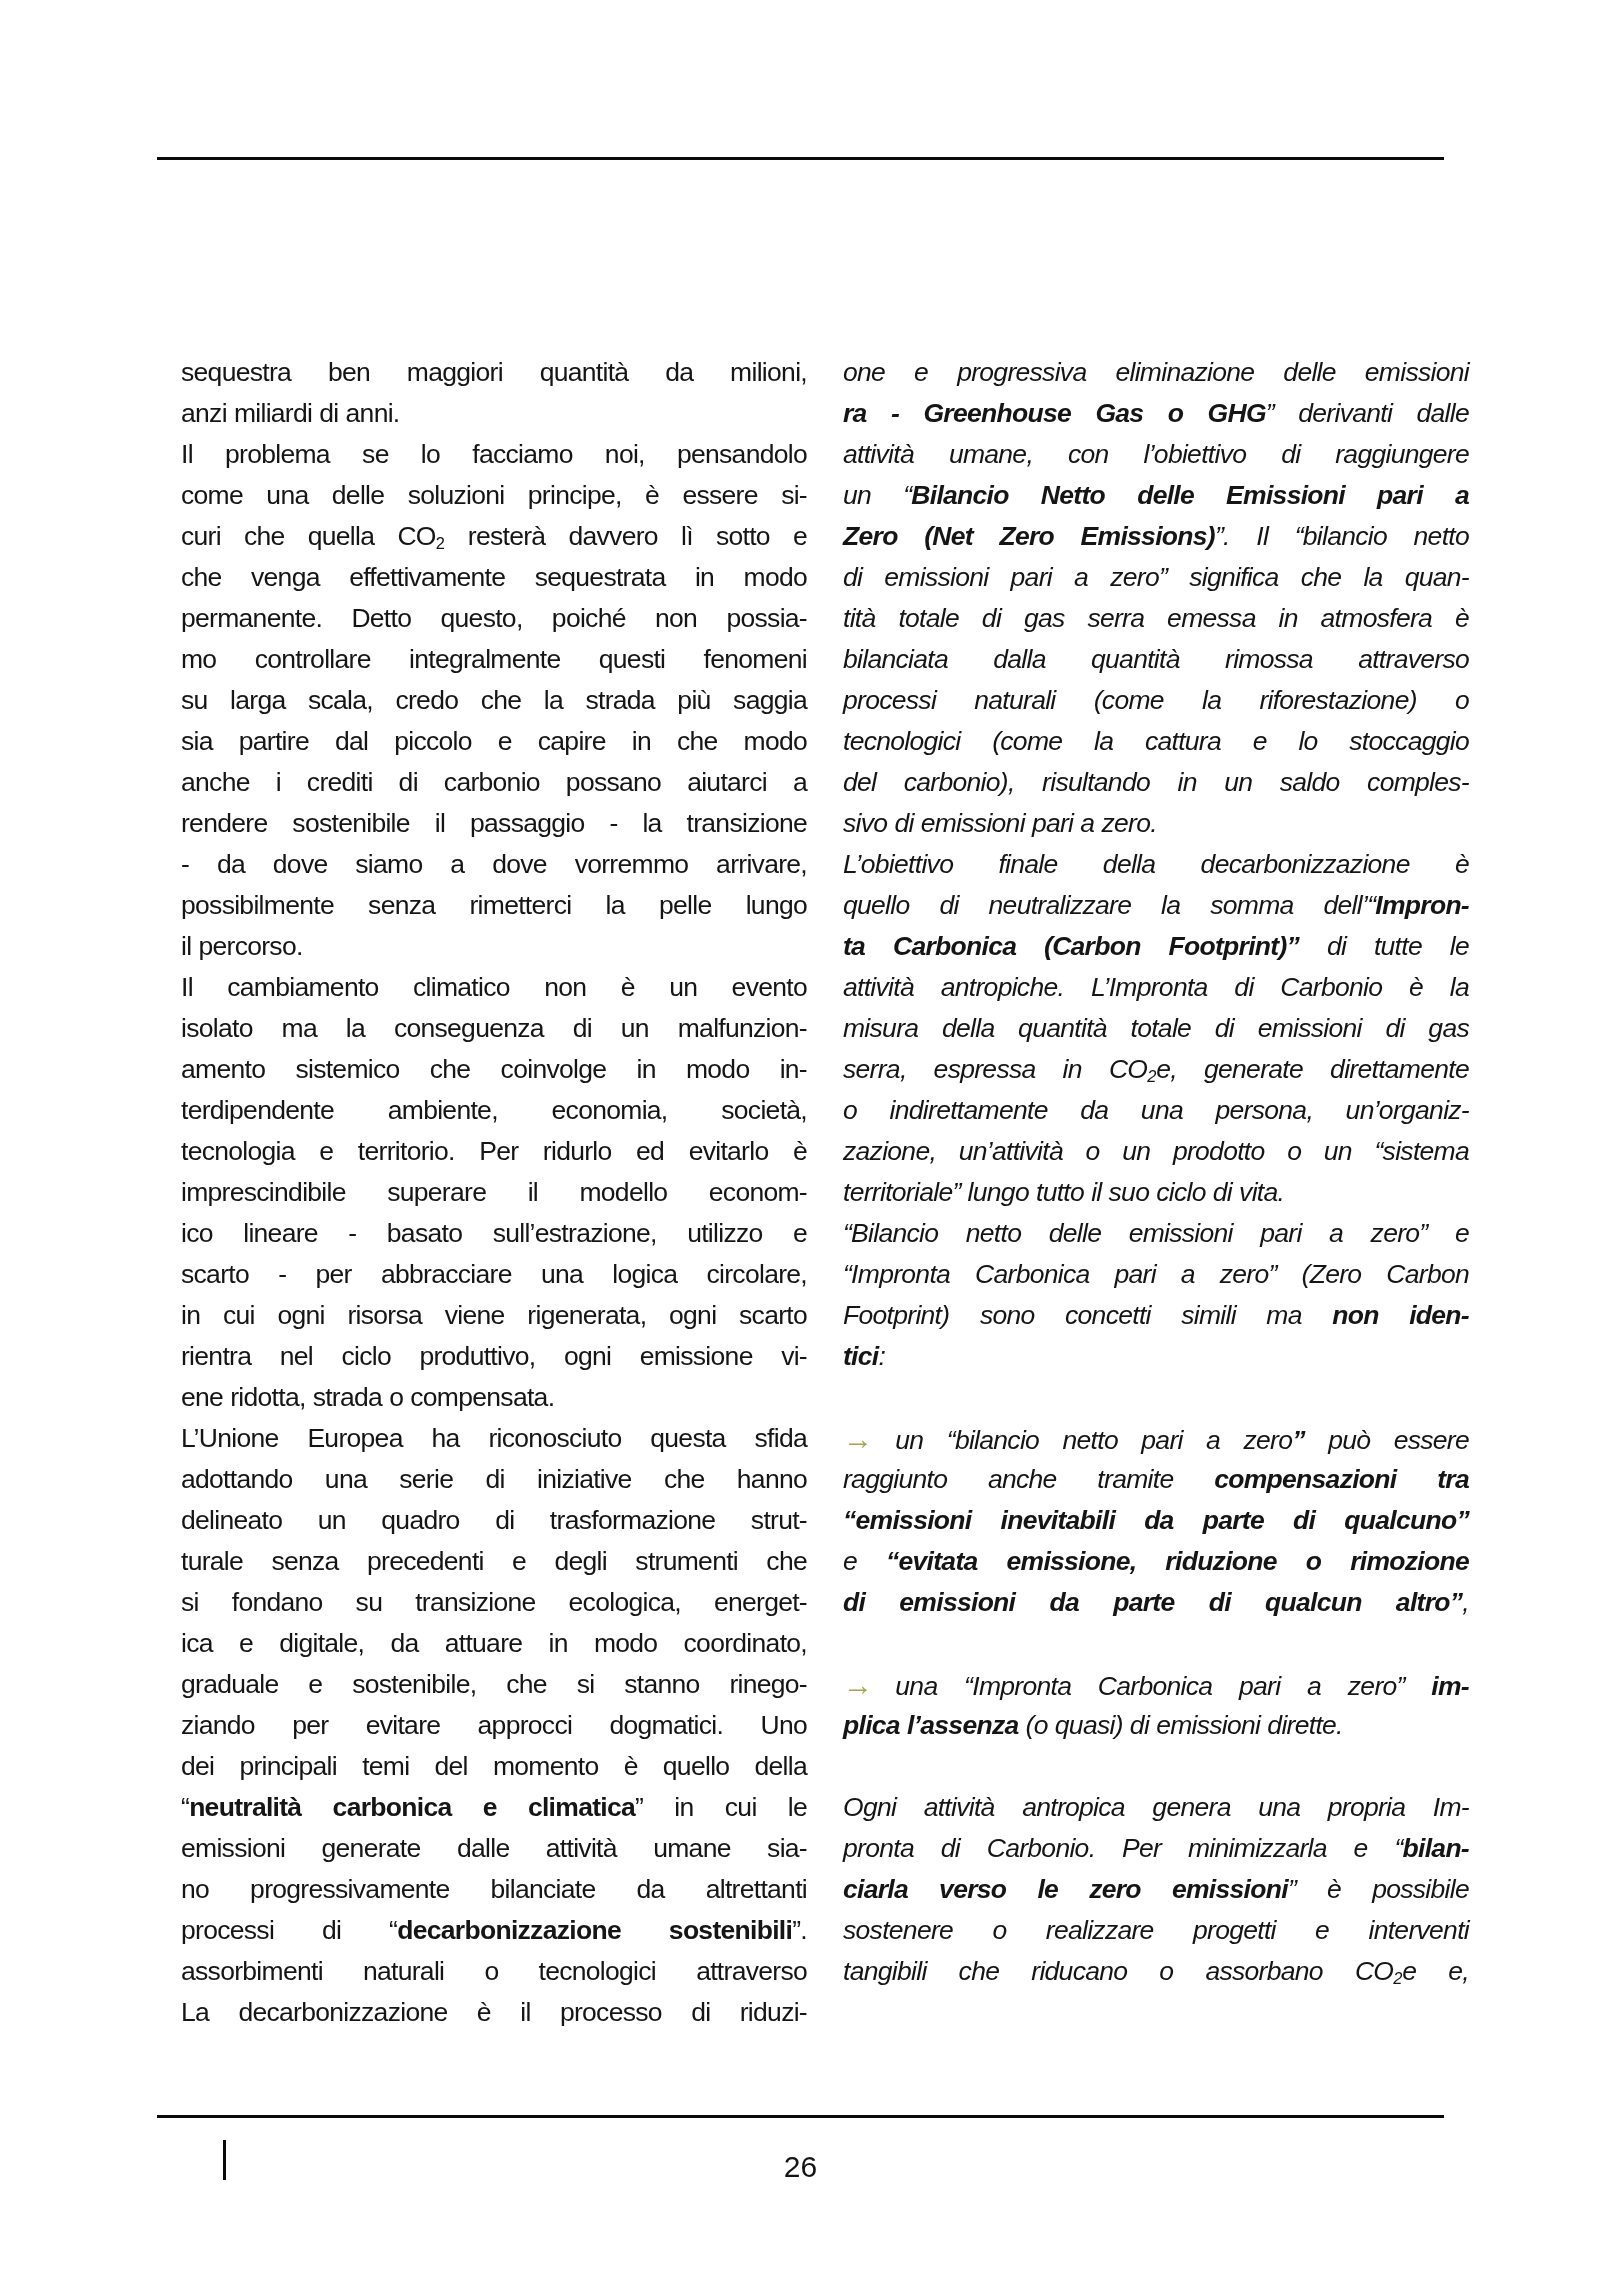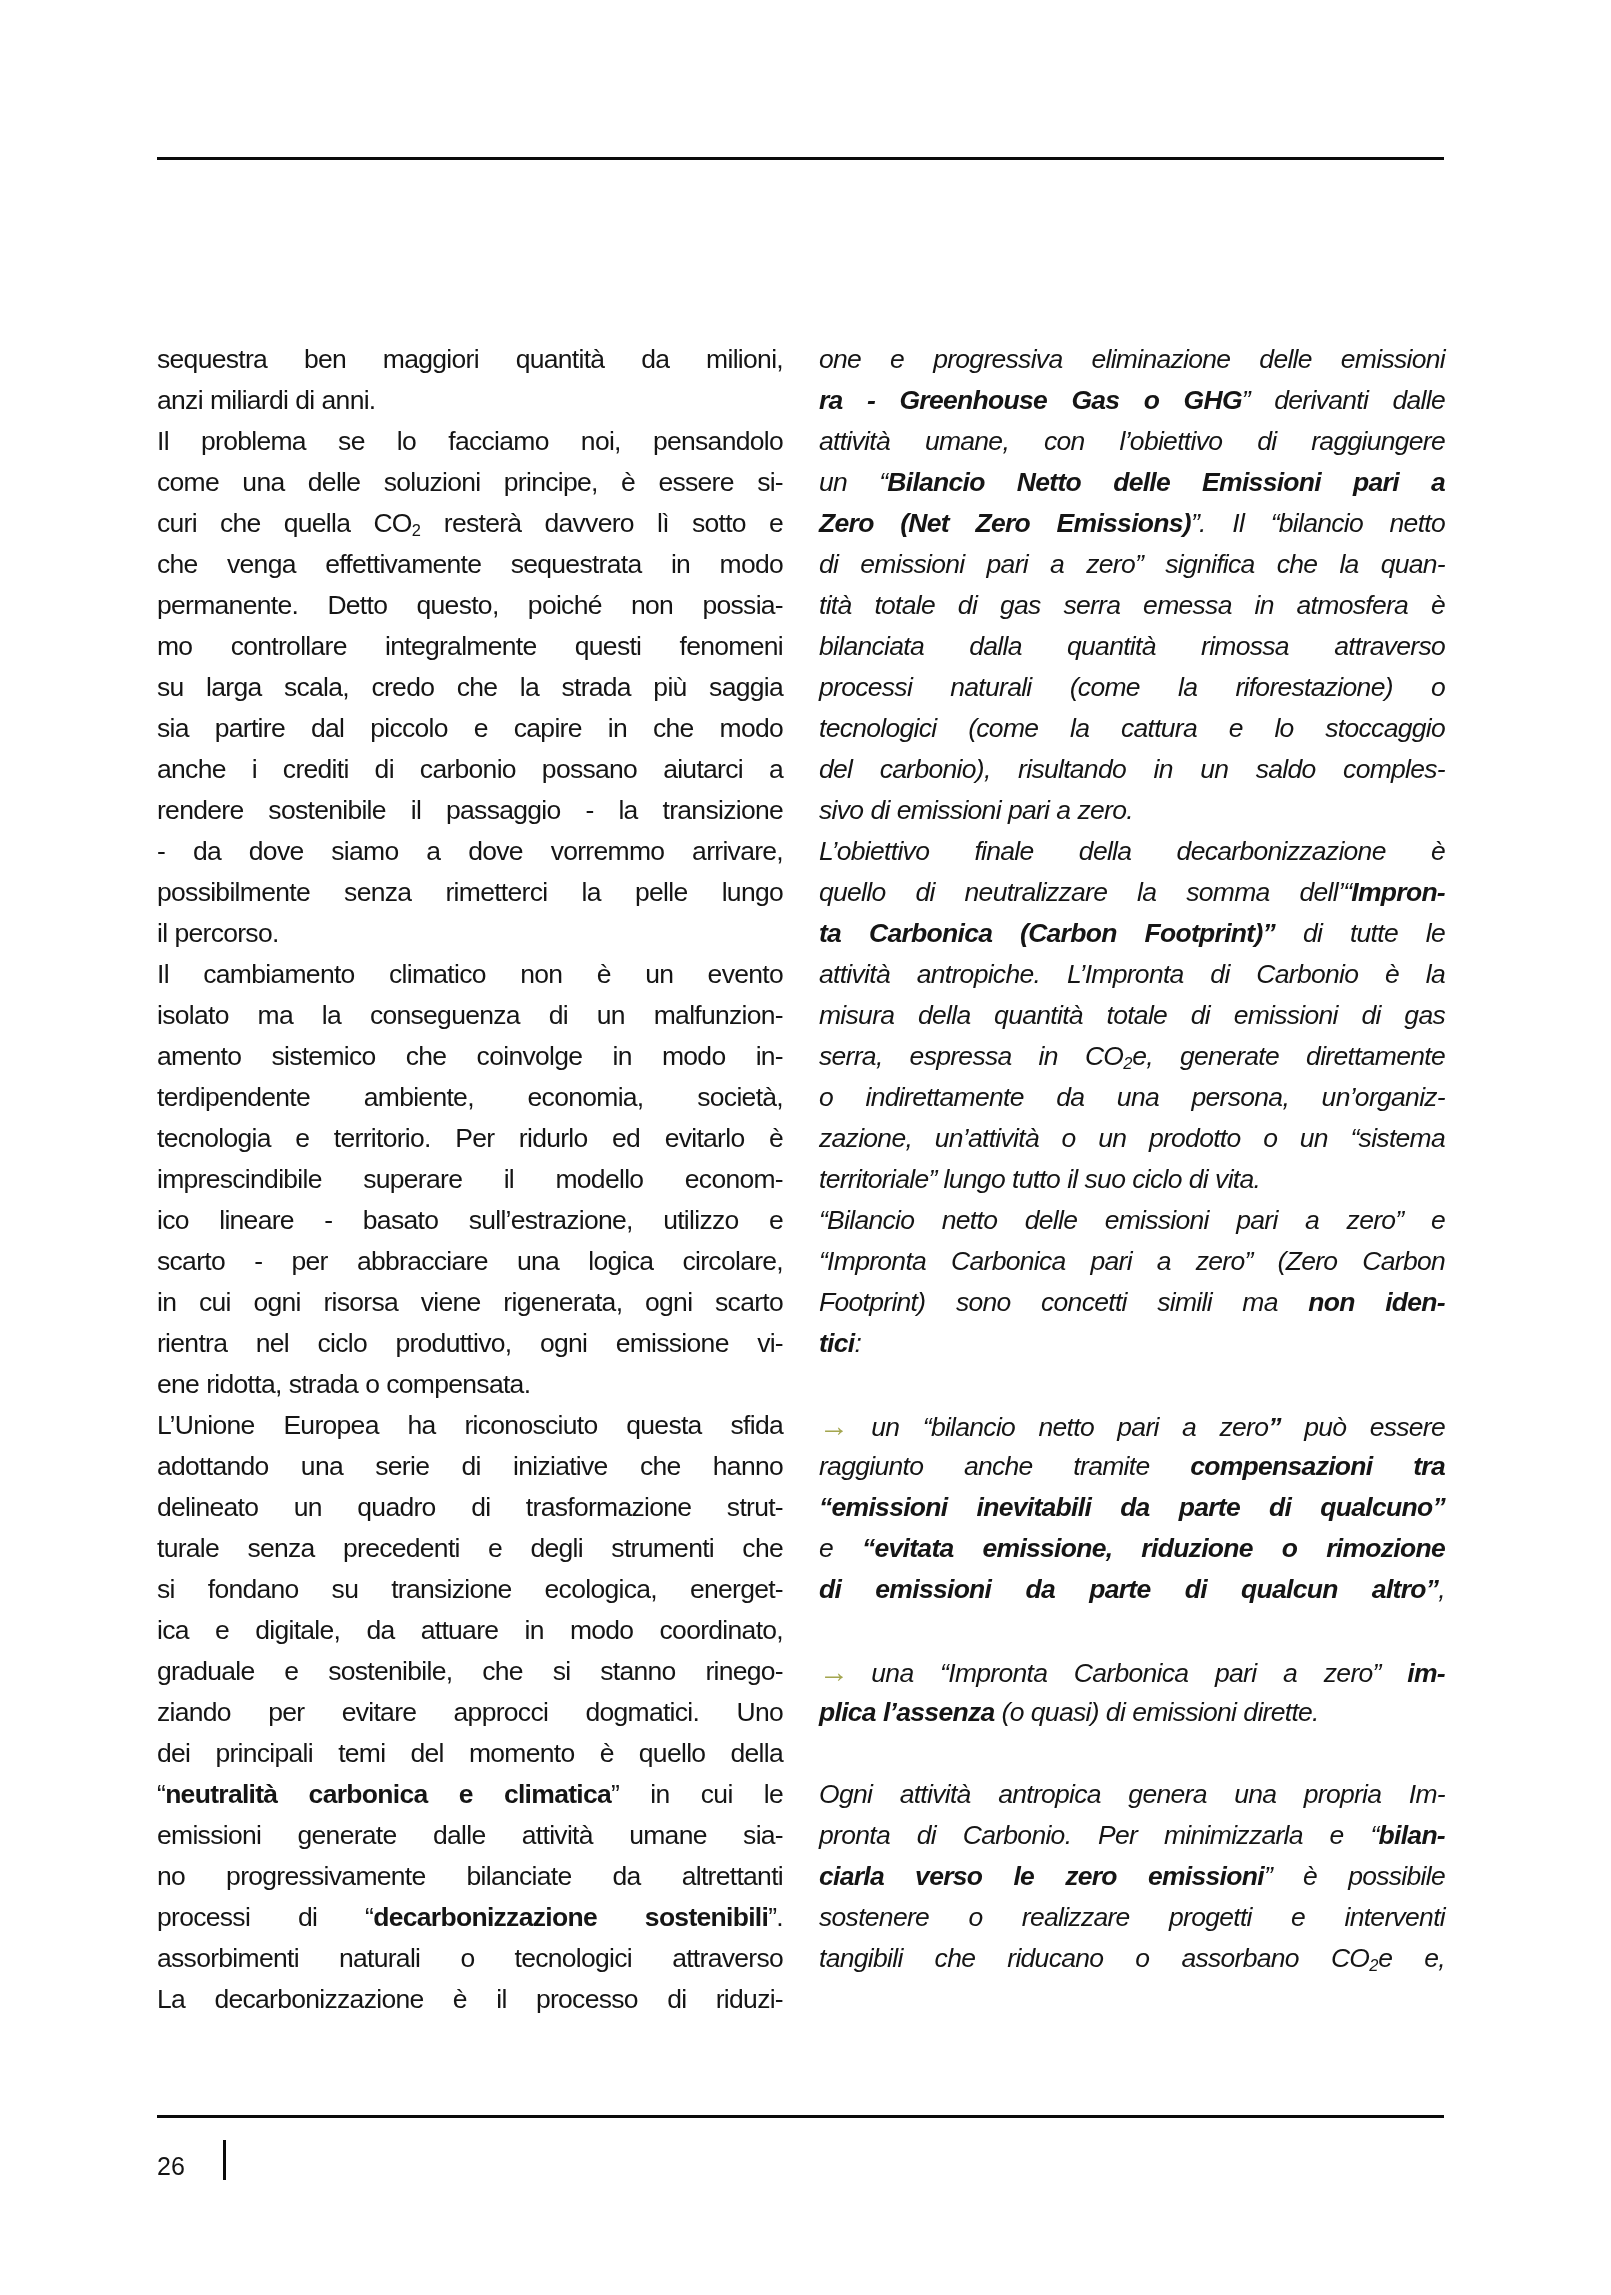--- a/index.html
+++ b/index.html
@@ -10,26 +10,27 @@
     font-family:"Liberation Sans", sans-serif;
     color:#151515;
     overflow:hidden;
   }
   .rule{position:absolute;left:157px;width:1287px;height:2.5px;background:#0a0a0a;}
   .rule-top{top:157px;}
   .rule-bottom{top:2115px;}
   .tick{position:absolute;left:223px;top:2140px;width:2.5px;height:40px;background:#0a0a0a;}
   .pagenum{
     position:absolute;left:157px;width:1287px;top:2150px;
-    font-size:25px;line-height:33px;color:#141414;
+    text-align:center;font-size:30px;line-height:33px;color:#141414;
   }
   .col{
-    position:absolute;top:339px;width:626px;
+    position:absolute;top:352px;width:626px;
     font-size:26.5px;line-height:41px;letter-spacing:-0.7px;
     word-spacing:0.4px;
+    margin-left:24px;
   }
   .col-left{left:157px;}
   .col-right{left:819px;font-style:italic;}
   .line{height:41px;white-space:nowrap;}
   .just{text-align:justify;text-align-last:justify;text-justify:inter-word;}
   .b{font-weight:bold;}
   .sub{font-size:0.62em;vertical-align:-0.22em;letter-spacing:-0.2px;}
   .arrow{
     color:var(--accent,#a4a64f);
     font-weight:bold;font-size:30px;

